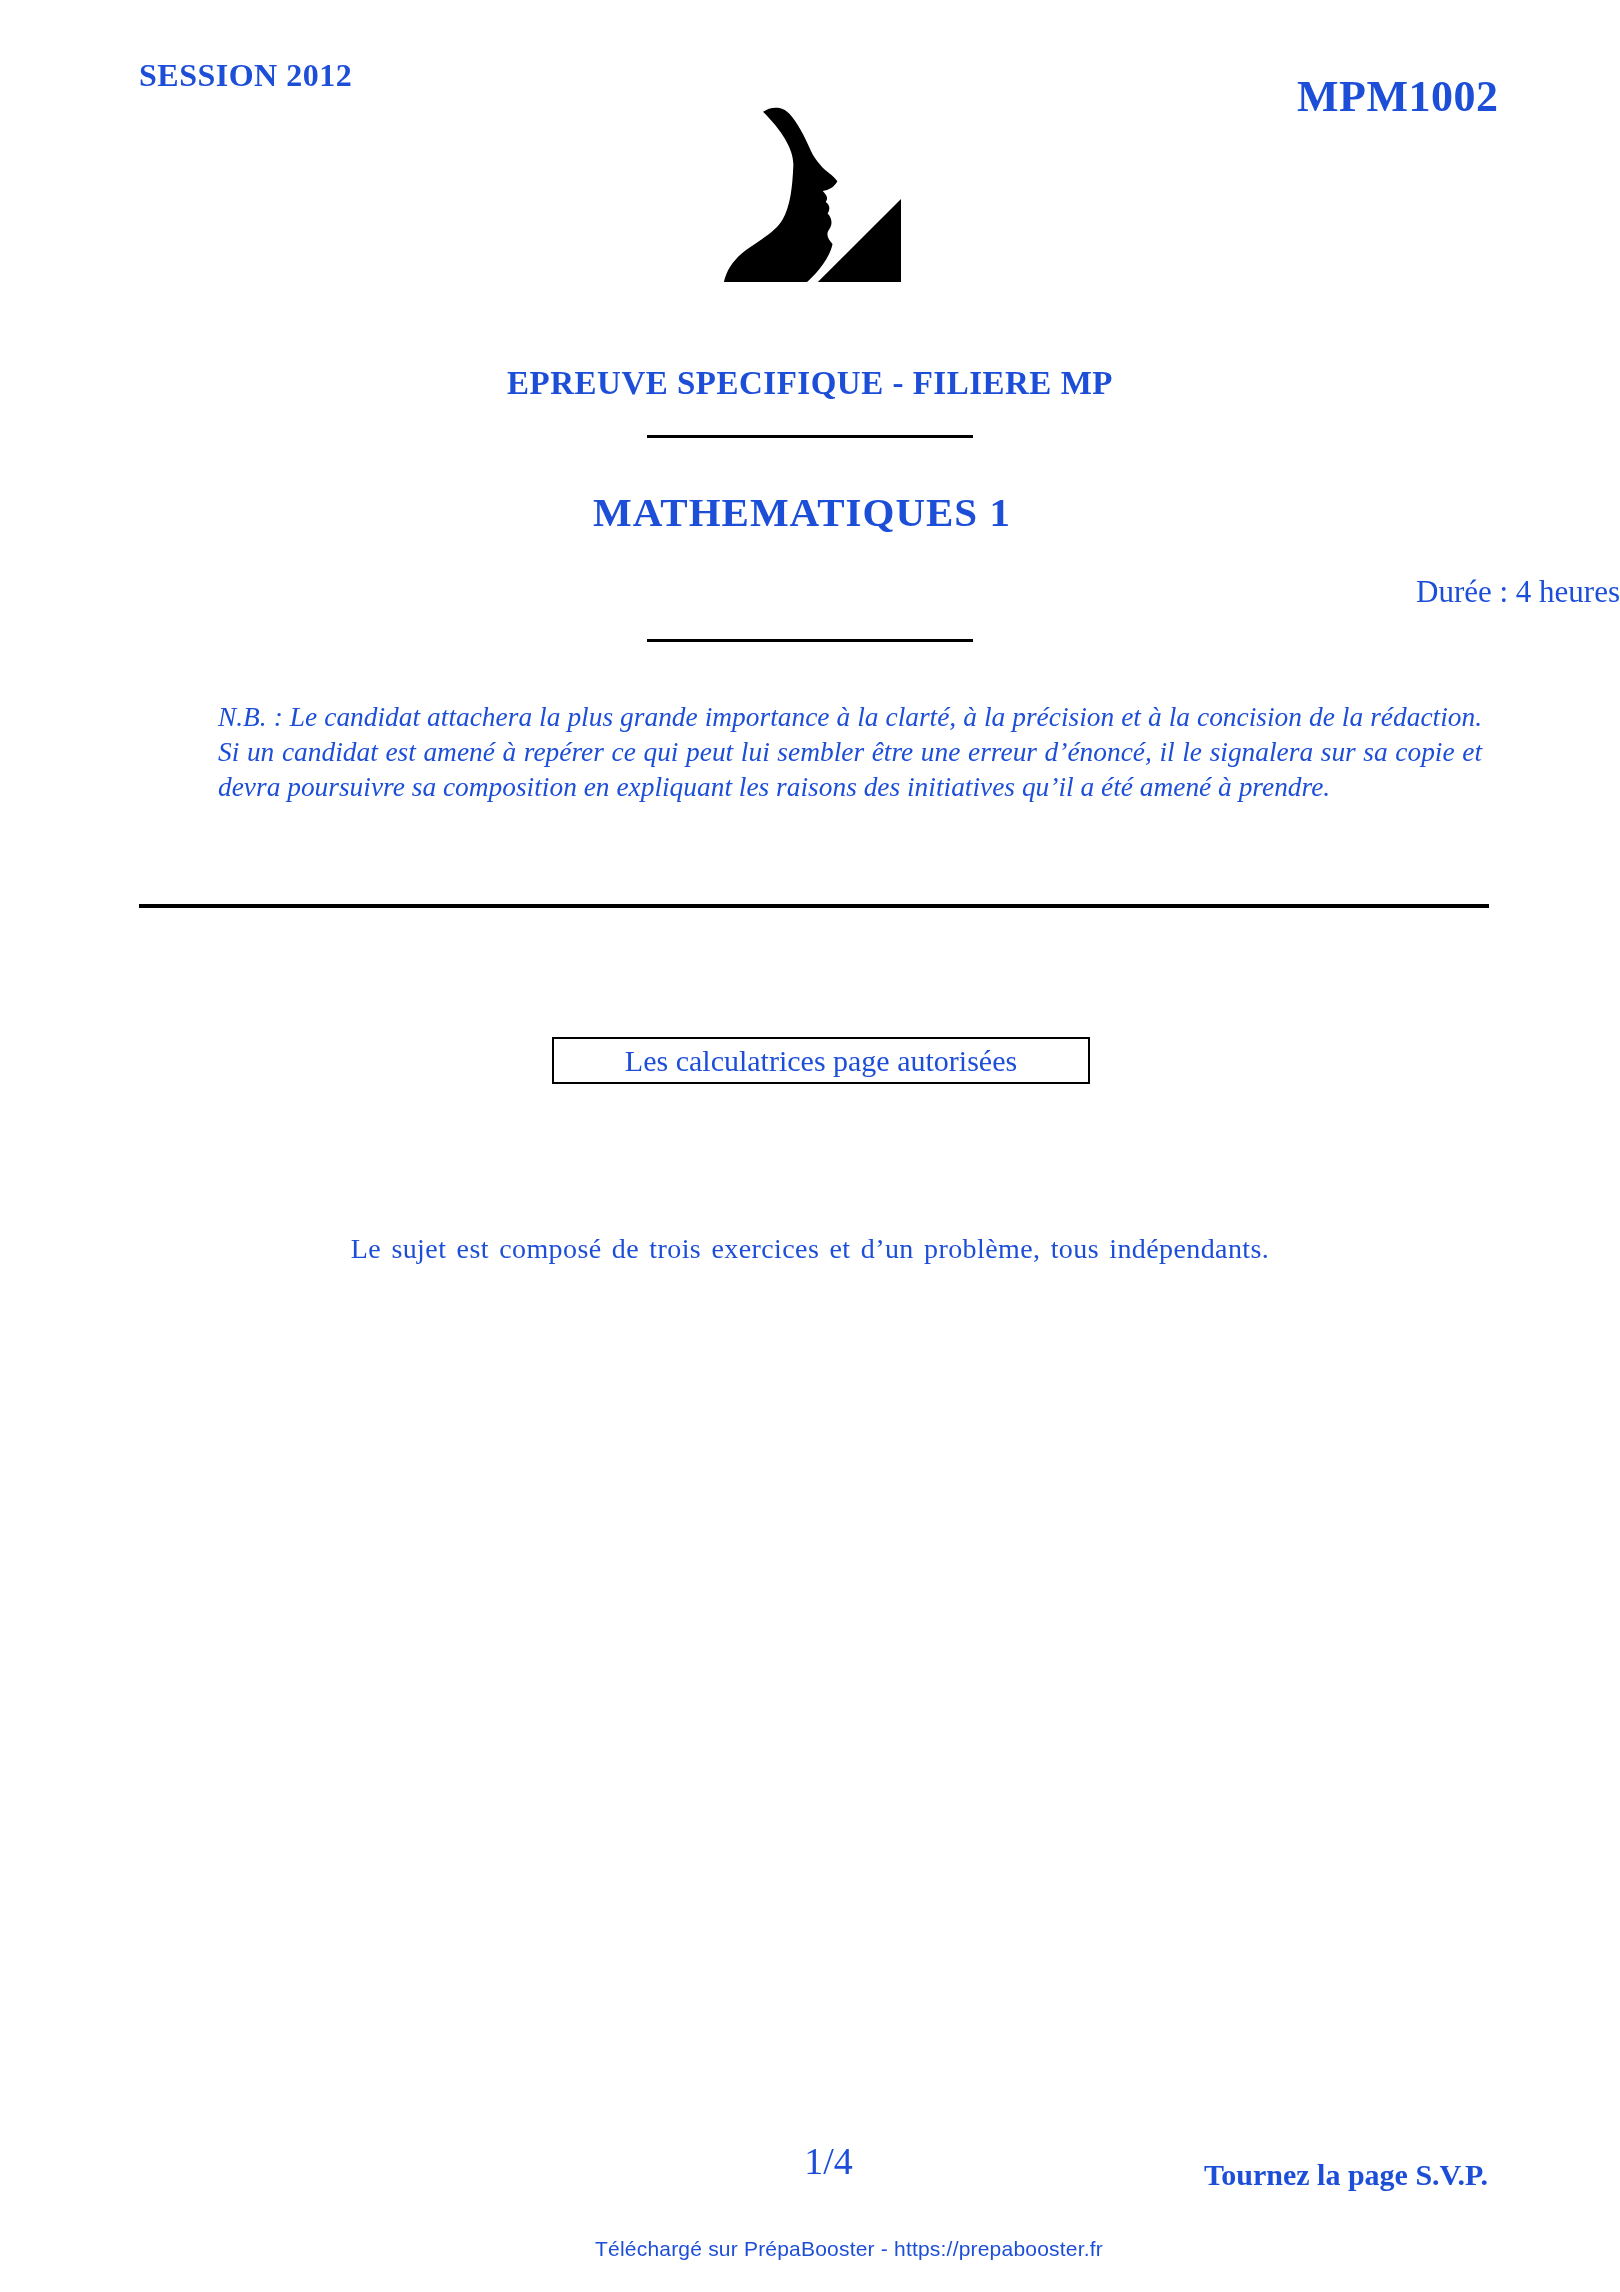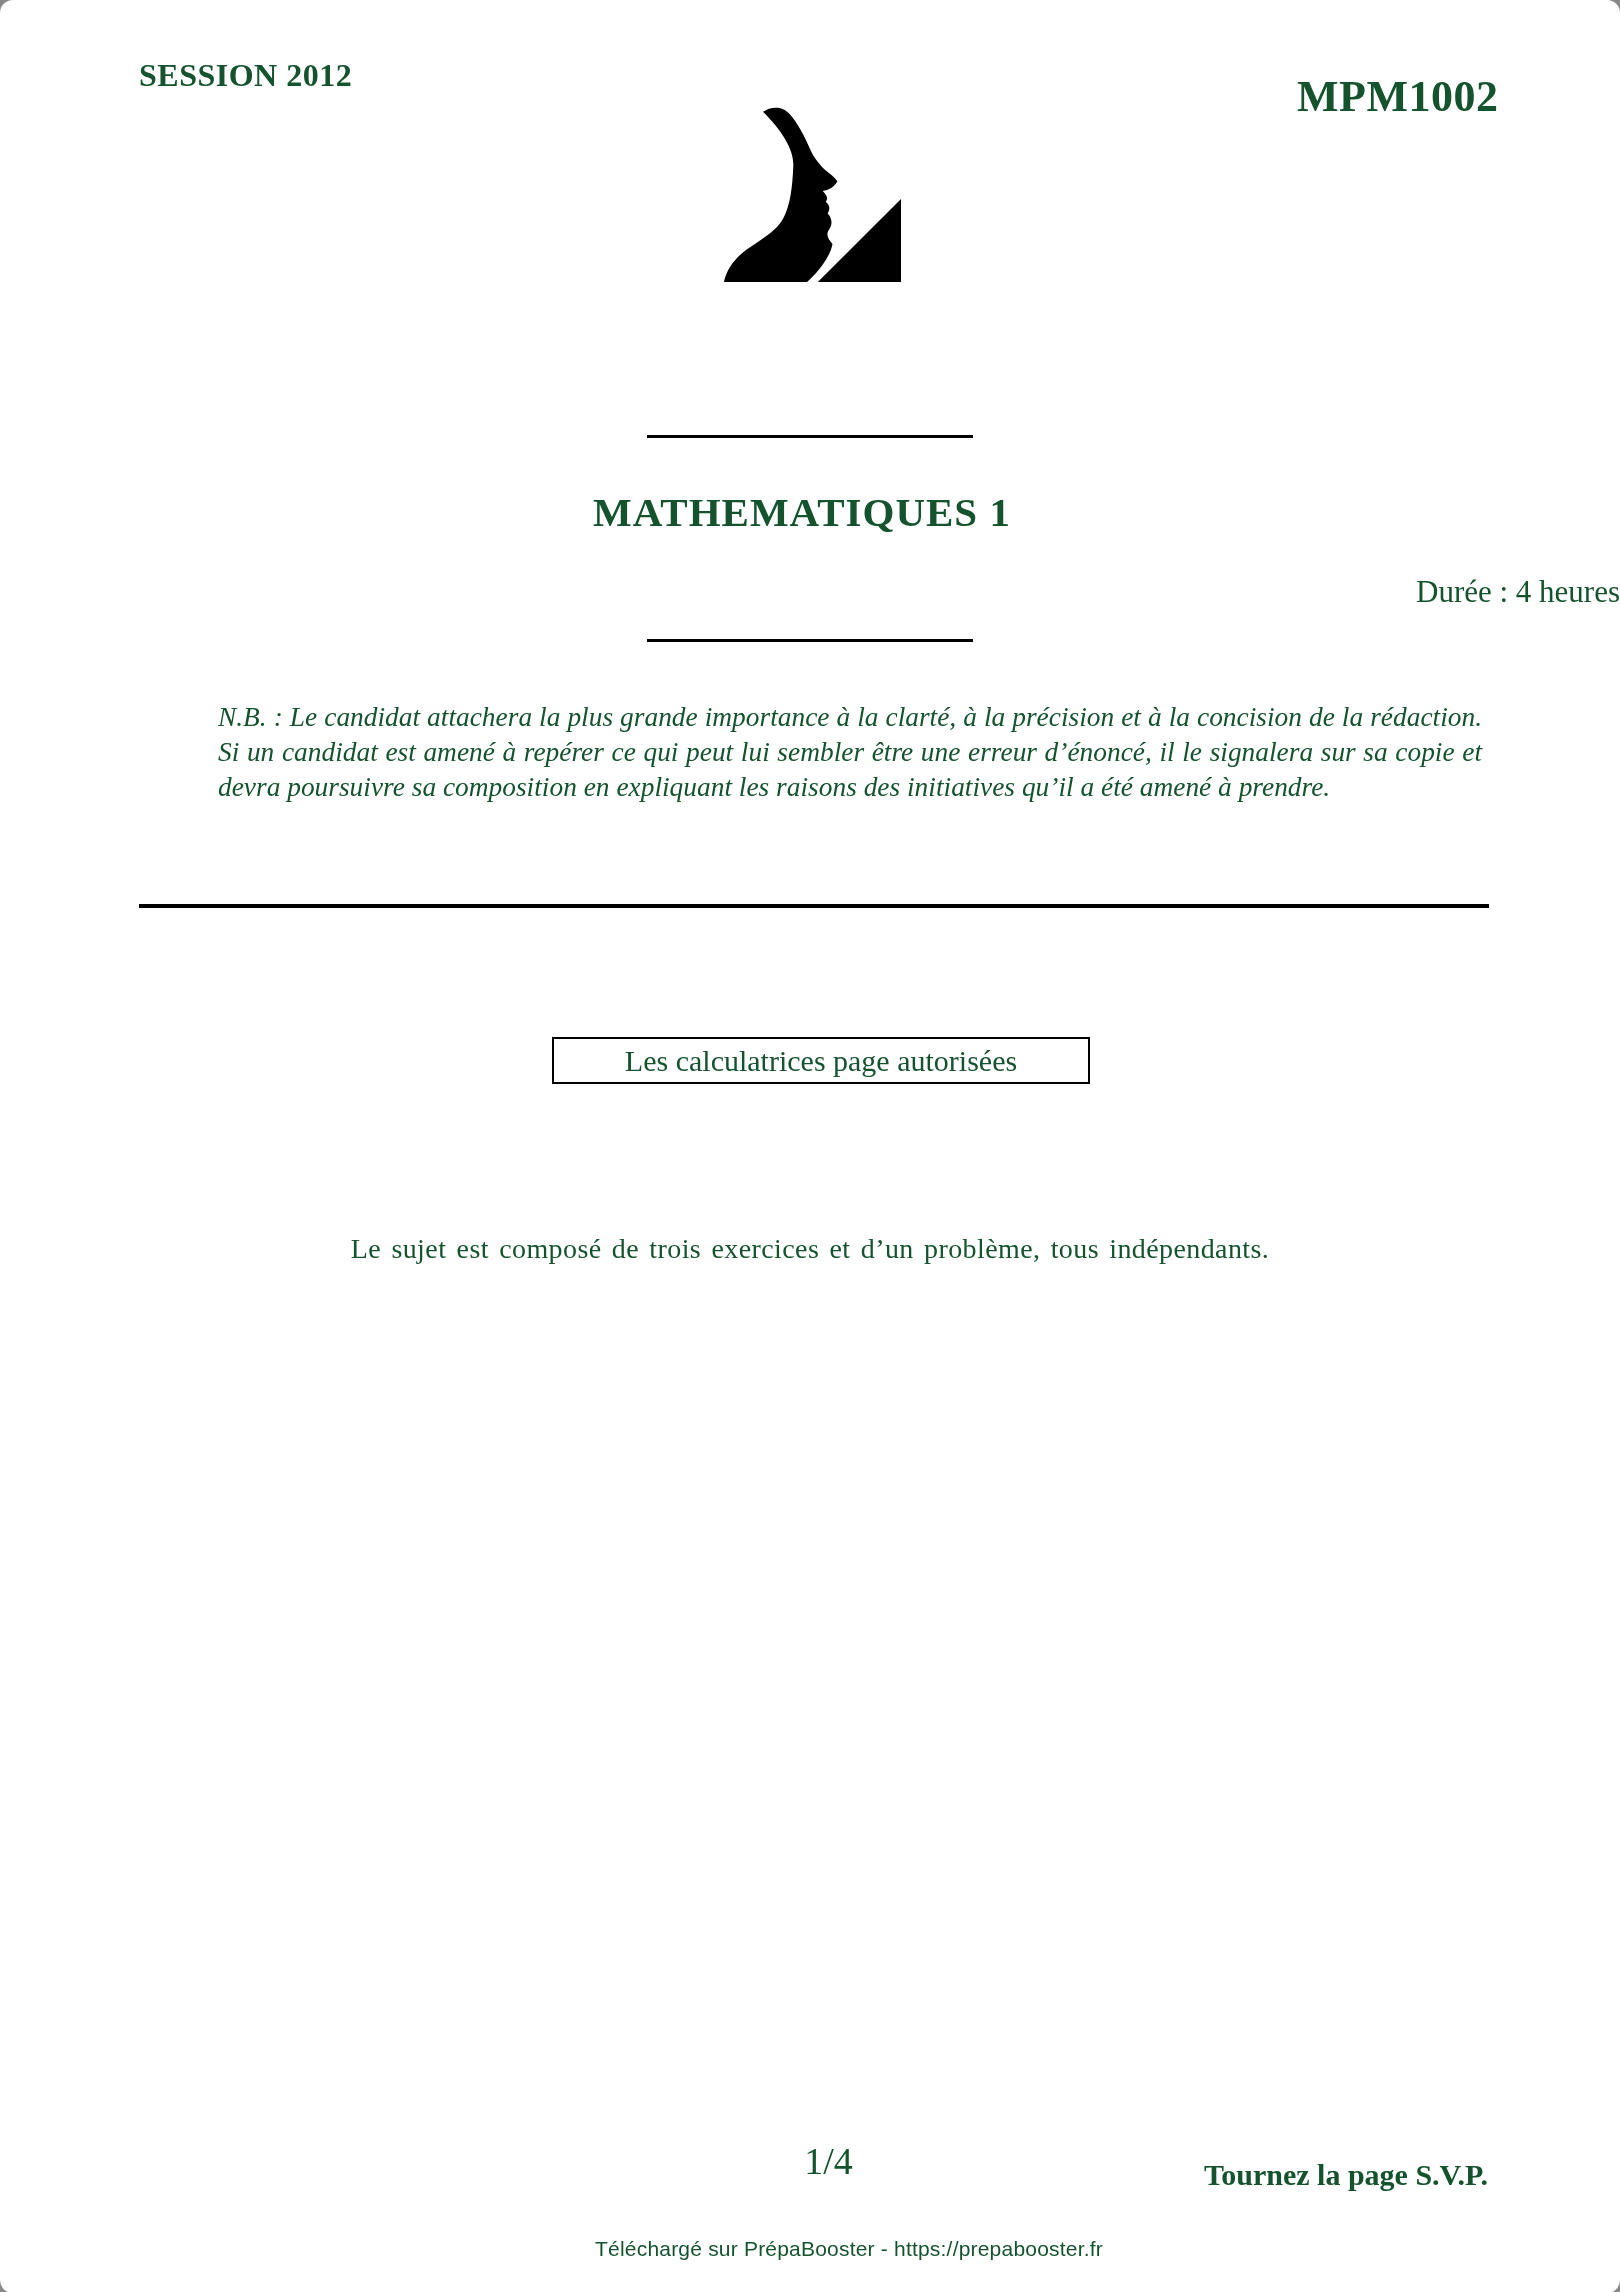--- a/index.html
+++ b/index.html
@@ -1,24 +1,23 @@
 <!DOCTYPE html>
 <html><head>
 <meta charset="utf-8">
 <style>
   html,body{margin:0;padding:0;background:#888;}
   .page{
     position:relative;
     width:1620px;height:2293px;
     background:#ffffff;
-    color:#14532d;
+    color:#1d4ed8;
     font-family:"Liberation Serif","DejaVu Serif",serif;
     overflow:hidden;
     margin:0 auto;
-    border-radius:13px;
   }
   .abs{position:absolute;}
   .session{left:139px;top:57px;font-size:32px;font-weight:bold;letter-spacing:0.5px;}
   .code{left:1297px;top:71px;font-size:44px;font-weight:bold;letter-spacing:0.5px;}
   .logo{left:712px;top:104px;width:196px;height:182px;}
   .epreuve{left:0;right:0;top:365px;text-align:center;font-size:33px;font-weight:bold;letter-spacing:0.5px;}
   .rule-short{left:647px;width:326px;height:2.9px;background:#000;}
   .rule-top{top:435px;}
   .rule-bottom{top:639px;}
   .subject{left:0;right:16px;top:488px;text-align:center;font-size:41px;font-weight:bold;letter-spacing:1px;}
@@ -74,20 +73,21 @@
         C102,177 99,180 97,182
         L12,182
         C15,168 24,157 35,149
         C52,137 65,130 72,118
         C80,104 82,85 83,62
         C83,45 70,26 52,8 Z"></path>
       <polygon fill="#000" points="108,182 193,182 193,97"></polygon>
     </svg>
   </div>
 
+  <div class="abs epreuve">EPREUVE SPECIFIQUE - FILIERE MP</div>
 
   <div class="abs rule-short rule-top"></div>
 
   <div class="abs subject">MATHEMATIQUES 1</div>
 
   <div class="abs duration">Durée : 4 heures</div>
 
   <div class="abs rule-short rule-bottom"></div>
 
   <div class="abs notice">N.B. : Le candidat attachera la plus grande importance à la clarté, à la précision et à la concision de la rédaction. Si un candidat est amené à repérer ce qui peut lui sembler être une erreur d’énoncé, il le signalera sur sa copie et devra poursuivre sa composition en expliquant les raisons des initiatives qu’il a été amené à prendre.</div>

